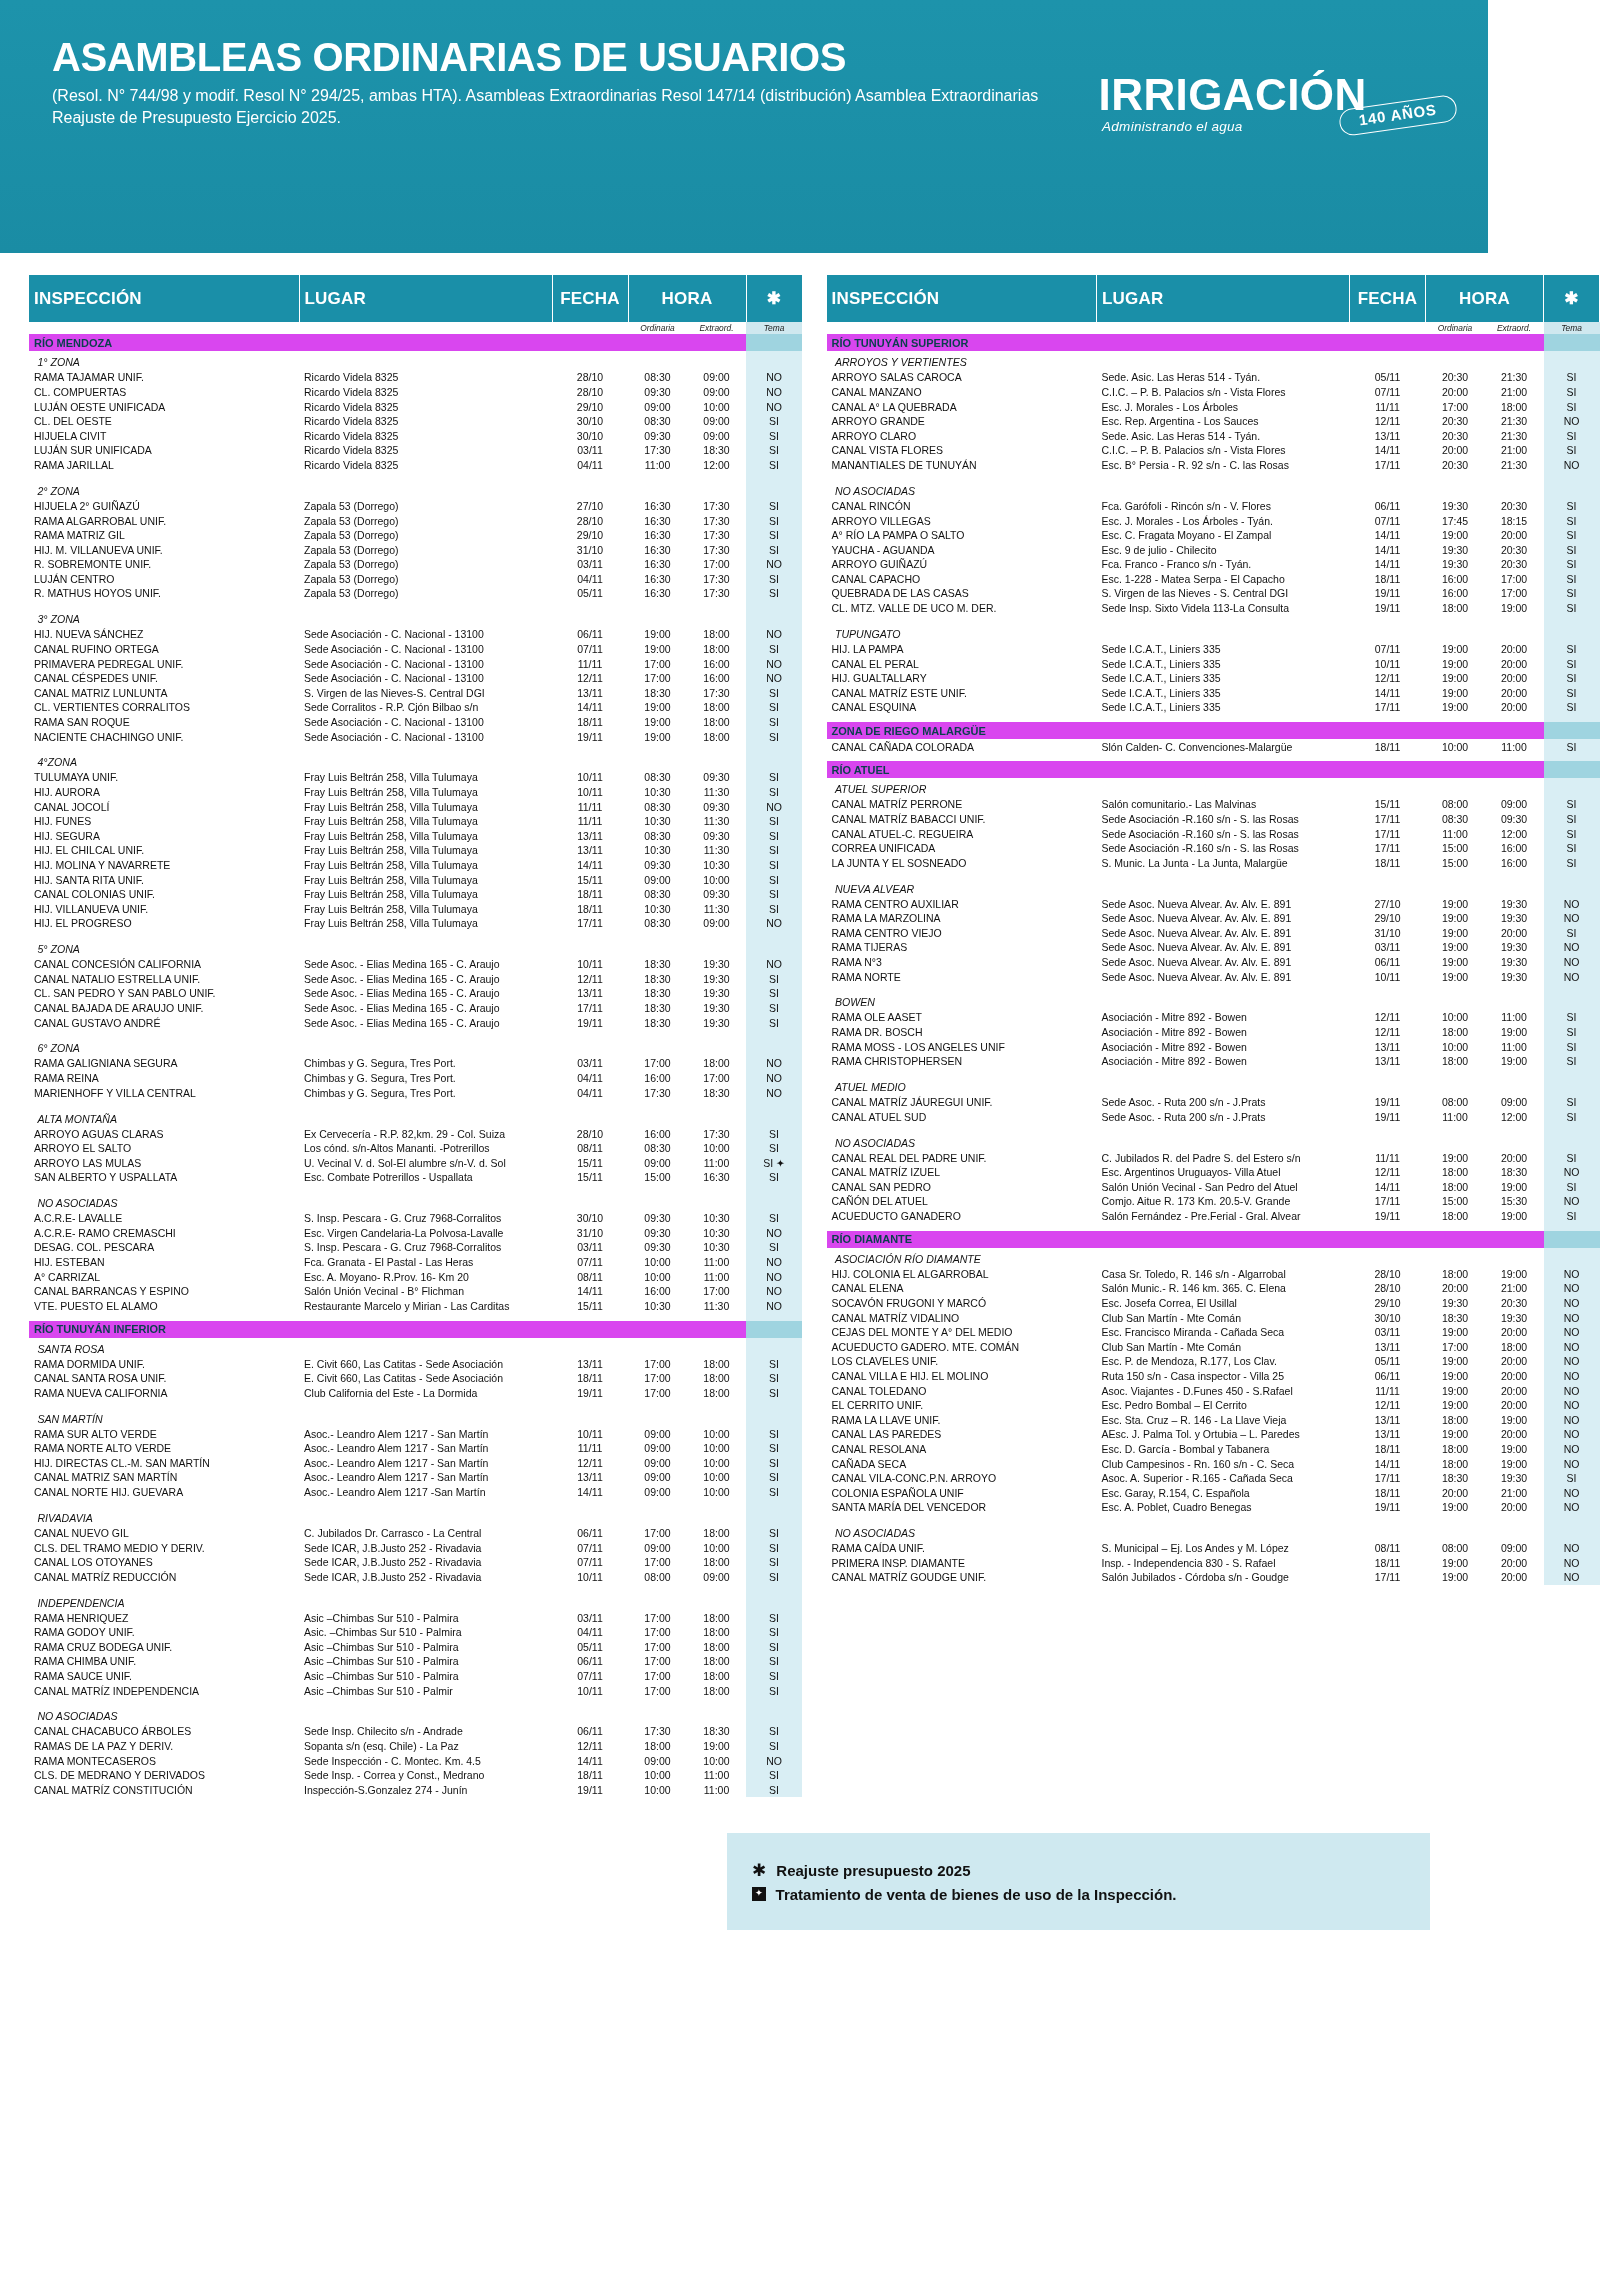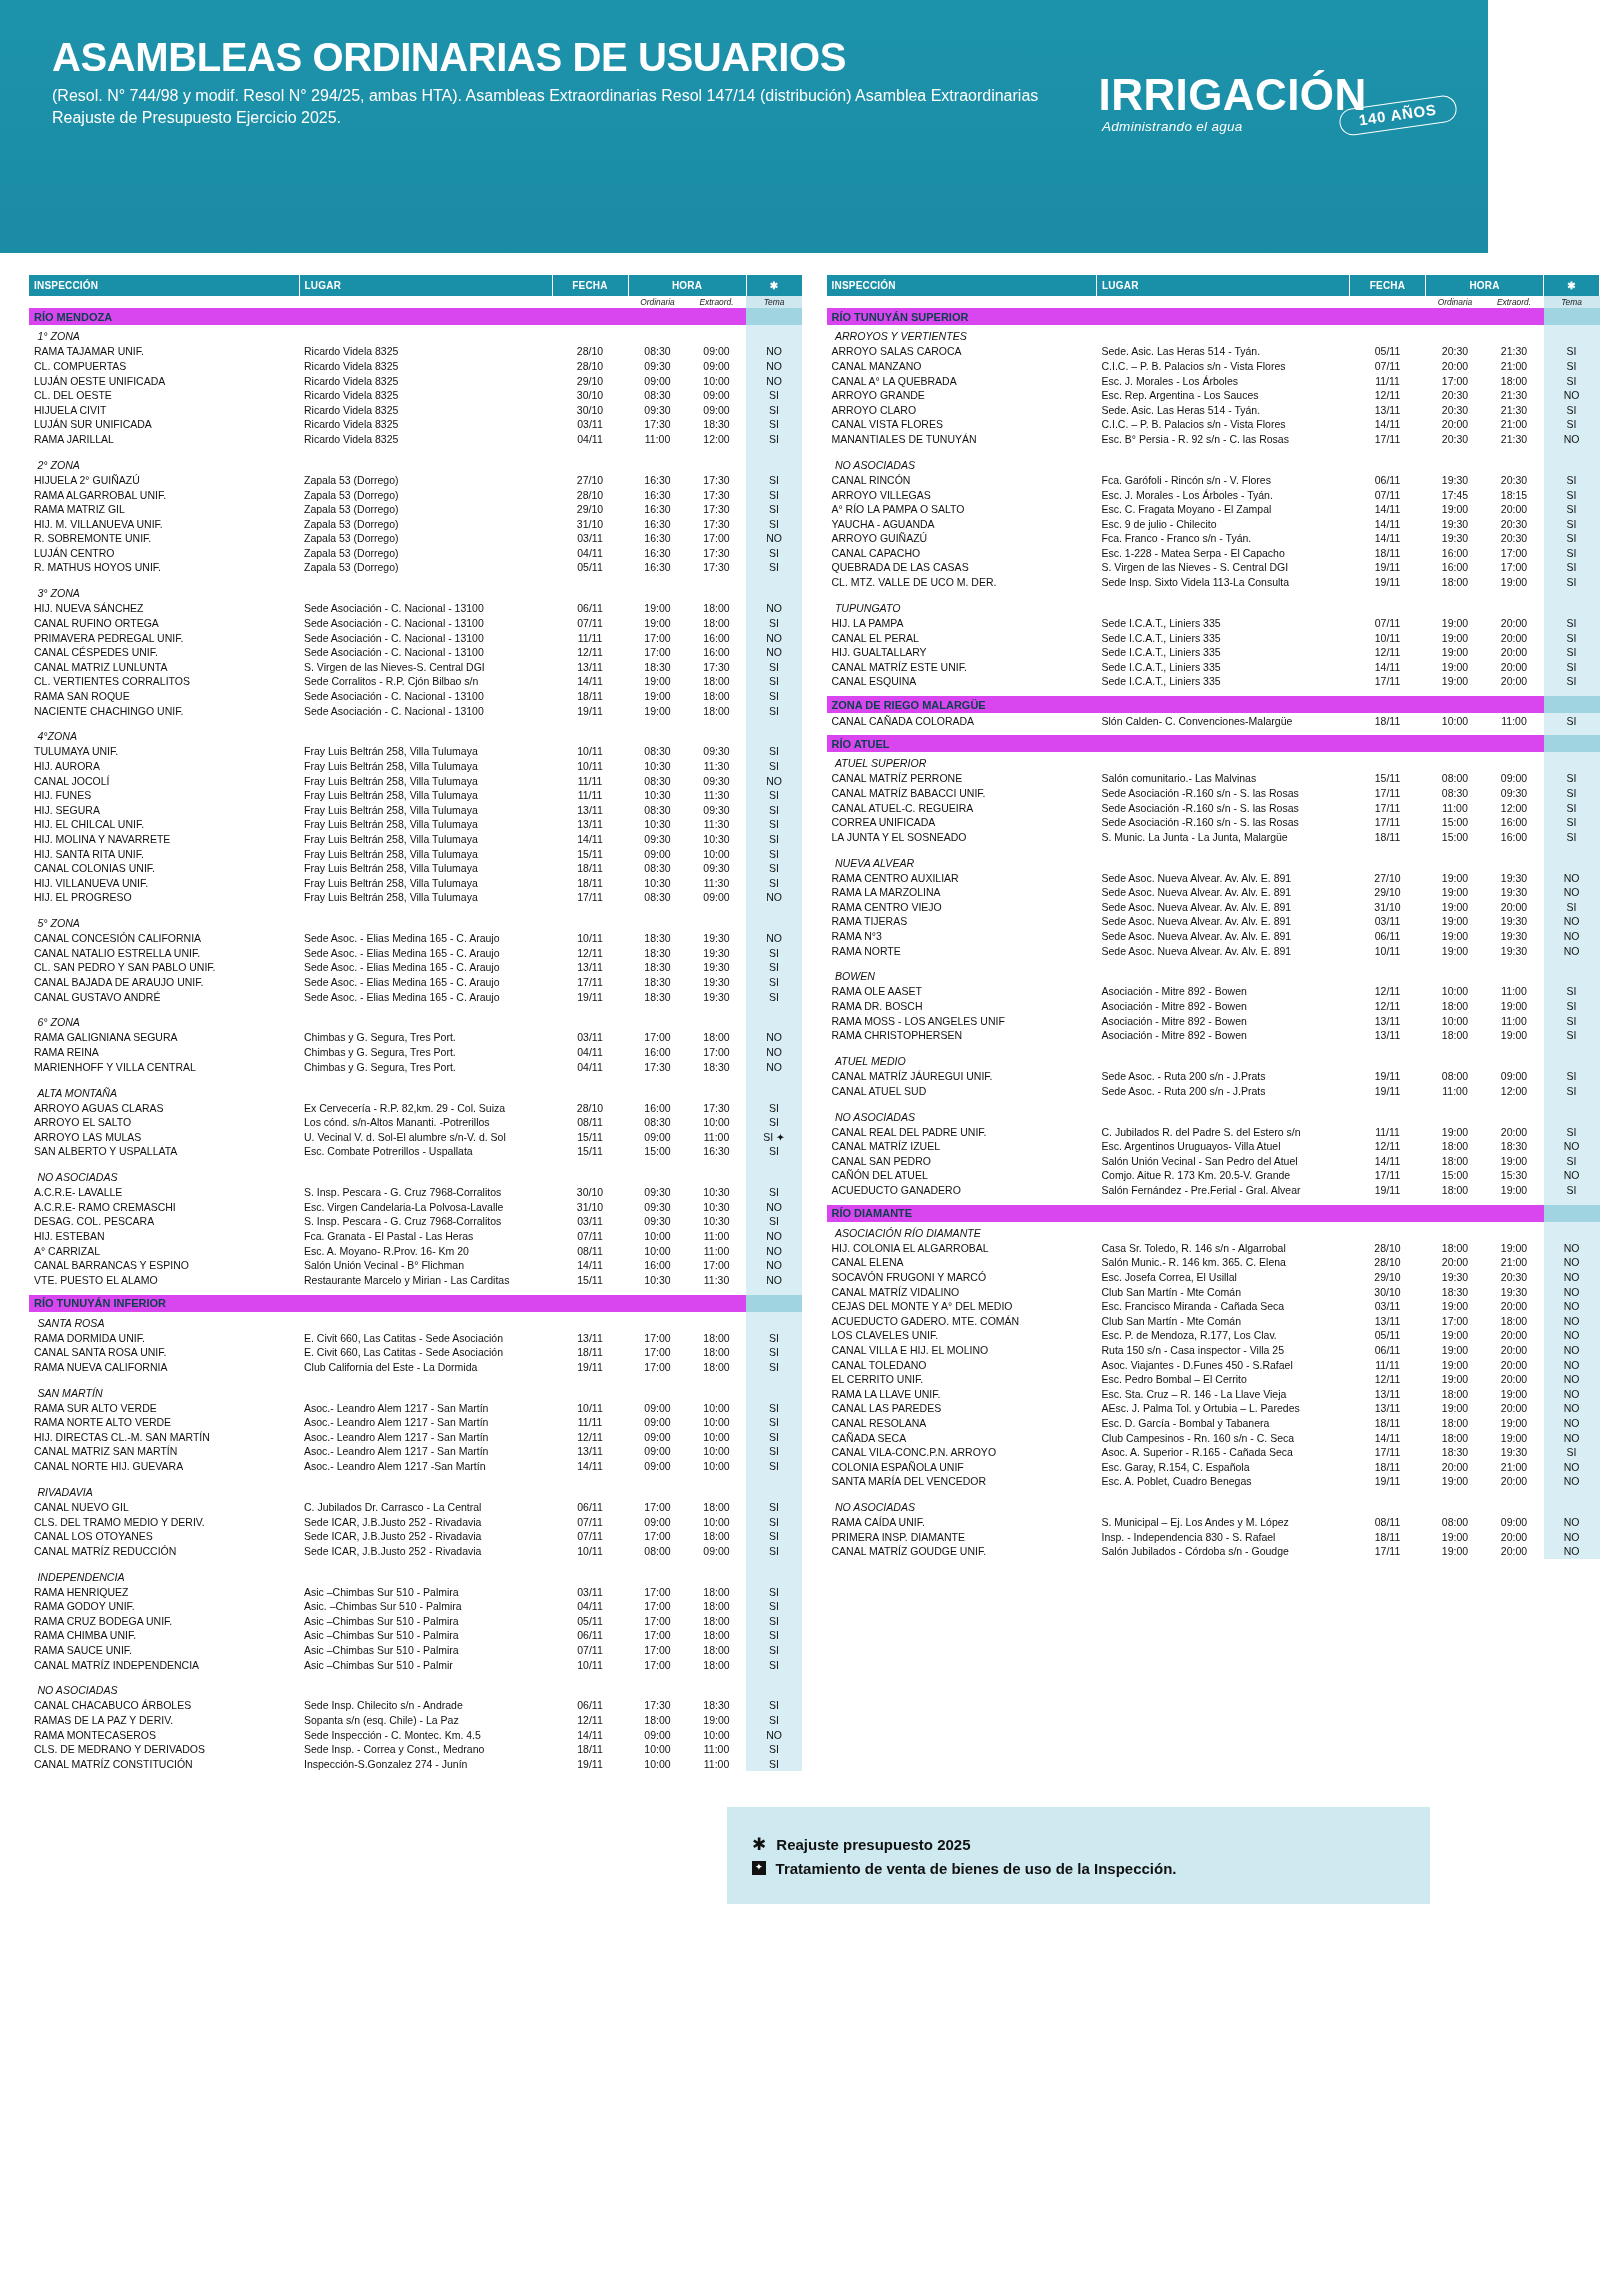--- a/index.html
+++ b/index.html
@@ -94,24 +94,24 @@
   table.sched col.c-insp { width: 270px; }
   table.sched col.c-lugar { width: 253px; }
   table.sched col.c-fecha { width: 76px; }
   table.sched col.c-h1 { width: 59px; }
   table.sched col.c-h2 { width: 59px; }
   table.sched col.c-tema { width: 56px; }
 
   .hdrrow th {
     background: #1a8fa8;
     color: #fff;
-    font-size: 10px;
+    font-size: 17px;
     font-weight: bold;
     text-align: left;
-    padding: 5px 5px;
+    padding: 13px 5px;
     border-right: 1.7px solid #fff;
     letter-spacing: 0.2px;
     margin-left: 48px;
   }
   .hdrrow th.ctr { text-align: center; }
   .subhdr td {
     font-size: 8.4px;
     font-style: italic;
     color: #222;
     text-align: center;

